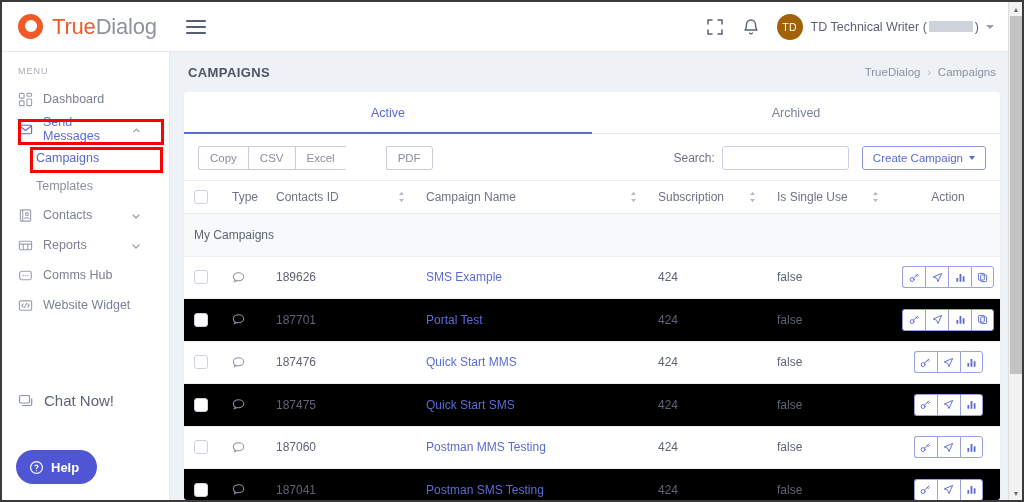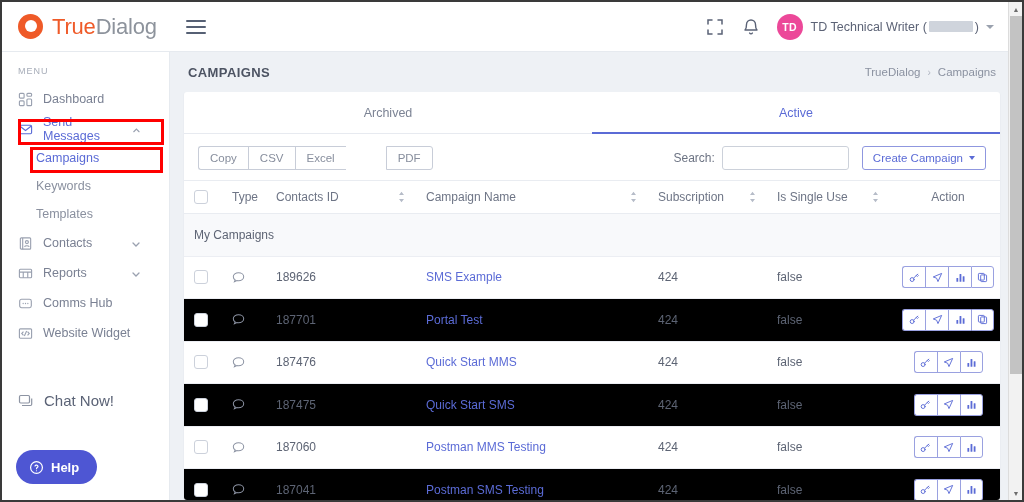--- a/index.html
+++ b/index.html
@@ -66,22 +66,22 @@
   .hamburger span:nth-child(3) { width: 20px; }
 
   .topbar-right {
     margin-left: auto;
     display: flex; align-items: center; gap: 16px;
     padding-right: 28px;
   }
   .icon-btn { width: 20px; height: 20px; display: block; cursor: pointer; color: #5a6276; }
   .avatar {
     width: 26px; height: 26px; border-radius: 50%;
-    background: #ec4899; color: #fff;
-    font-size: 10.5px; font-weight: bold;
+    background: #a16207; color: #fff;
+    font-size: 10.5px; font-weight: normal;
     display: flex; align-items: center; justify-content: center;
     letter-spacing: .3px;
   }
   .user-wrap { display: flex; align-items: center; gap: 8px; cursor: pointer; }
   .user-name { font-size: 12.5px; color: #5c6376; display: flex; align-items: center; gap: 2px; white-space: nowrap;}
   .redact {
     display: inline-block; width: 44px; height: 11px;
     background: #cfd4dc; border-radius: 1px; vertical-align: -1px;
   }
   .caret-dn {
@@ -359,23 +359,20 @@
         <svg viewBox="0 0 10 10" fill="none" stroke="currentColor" stroke-width="1.3" stroke-linecap="round">
             <path d="M2 6.5 5 3.5l3 3"></path>
           </svg>
       </span>
     </div>
 
     <div class="sub-item sub-active">
       <span>Campaigns</span>
     </div>
     <div class="sub-item">
-      <span>Keywords</span>
-    </div>
-    <div class="sub-item">
       <span>Templates</span>
     </div>
 
     <div class="nav-item">
       <span class="nav-icon">
         <svg viewBox="0 0 16 16" fill="none" stroke="currentColor" stroke-width="1.2">
           <rect x="2.5" y="2" width="11" height="12" rx="1"></rect>
             <path d="M5 2v12"></path>
             <circle cx="9.5" cy="6.5" r="1.6"></circle>
             <path d="M7 11.5c.4-1.4 4.2-1.4 5 0"></path>
@@ -449,25 +446,25 @@
       <div class="page-title">CAMPAIGNS</div>
       <div class="breadcrumb">
         <span>TrueDialog</span>
         <span class="crumb-sep">›</span>
         <span>Campaigns</span>
       </div>
     </div>
 
     <div class="card">
       <div class="tabs">
+        <div class="tab sel">
+          <span>Active</span>
+        </div>
         <div class="tab">
           <span>Archived</span>
-        </div>
-        <div class="tab sel">
-          <span>Active</span>
         </div>
       </div>
 
       <div class="toolbar">
         <div class="btn-group">
           <button class="tbtn">Copy</button>
           <button class="tbtn">CSV</button>
           <button class="tbtn">Excel</button>
           <button class="tbtn">PDF</button>
         </div>

